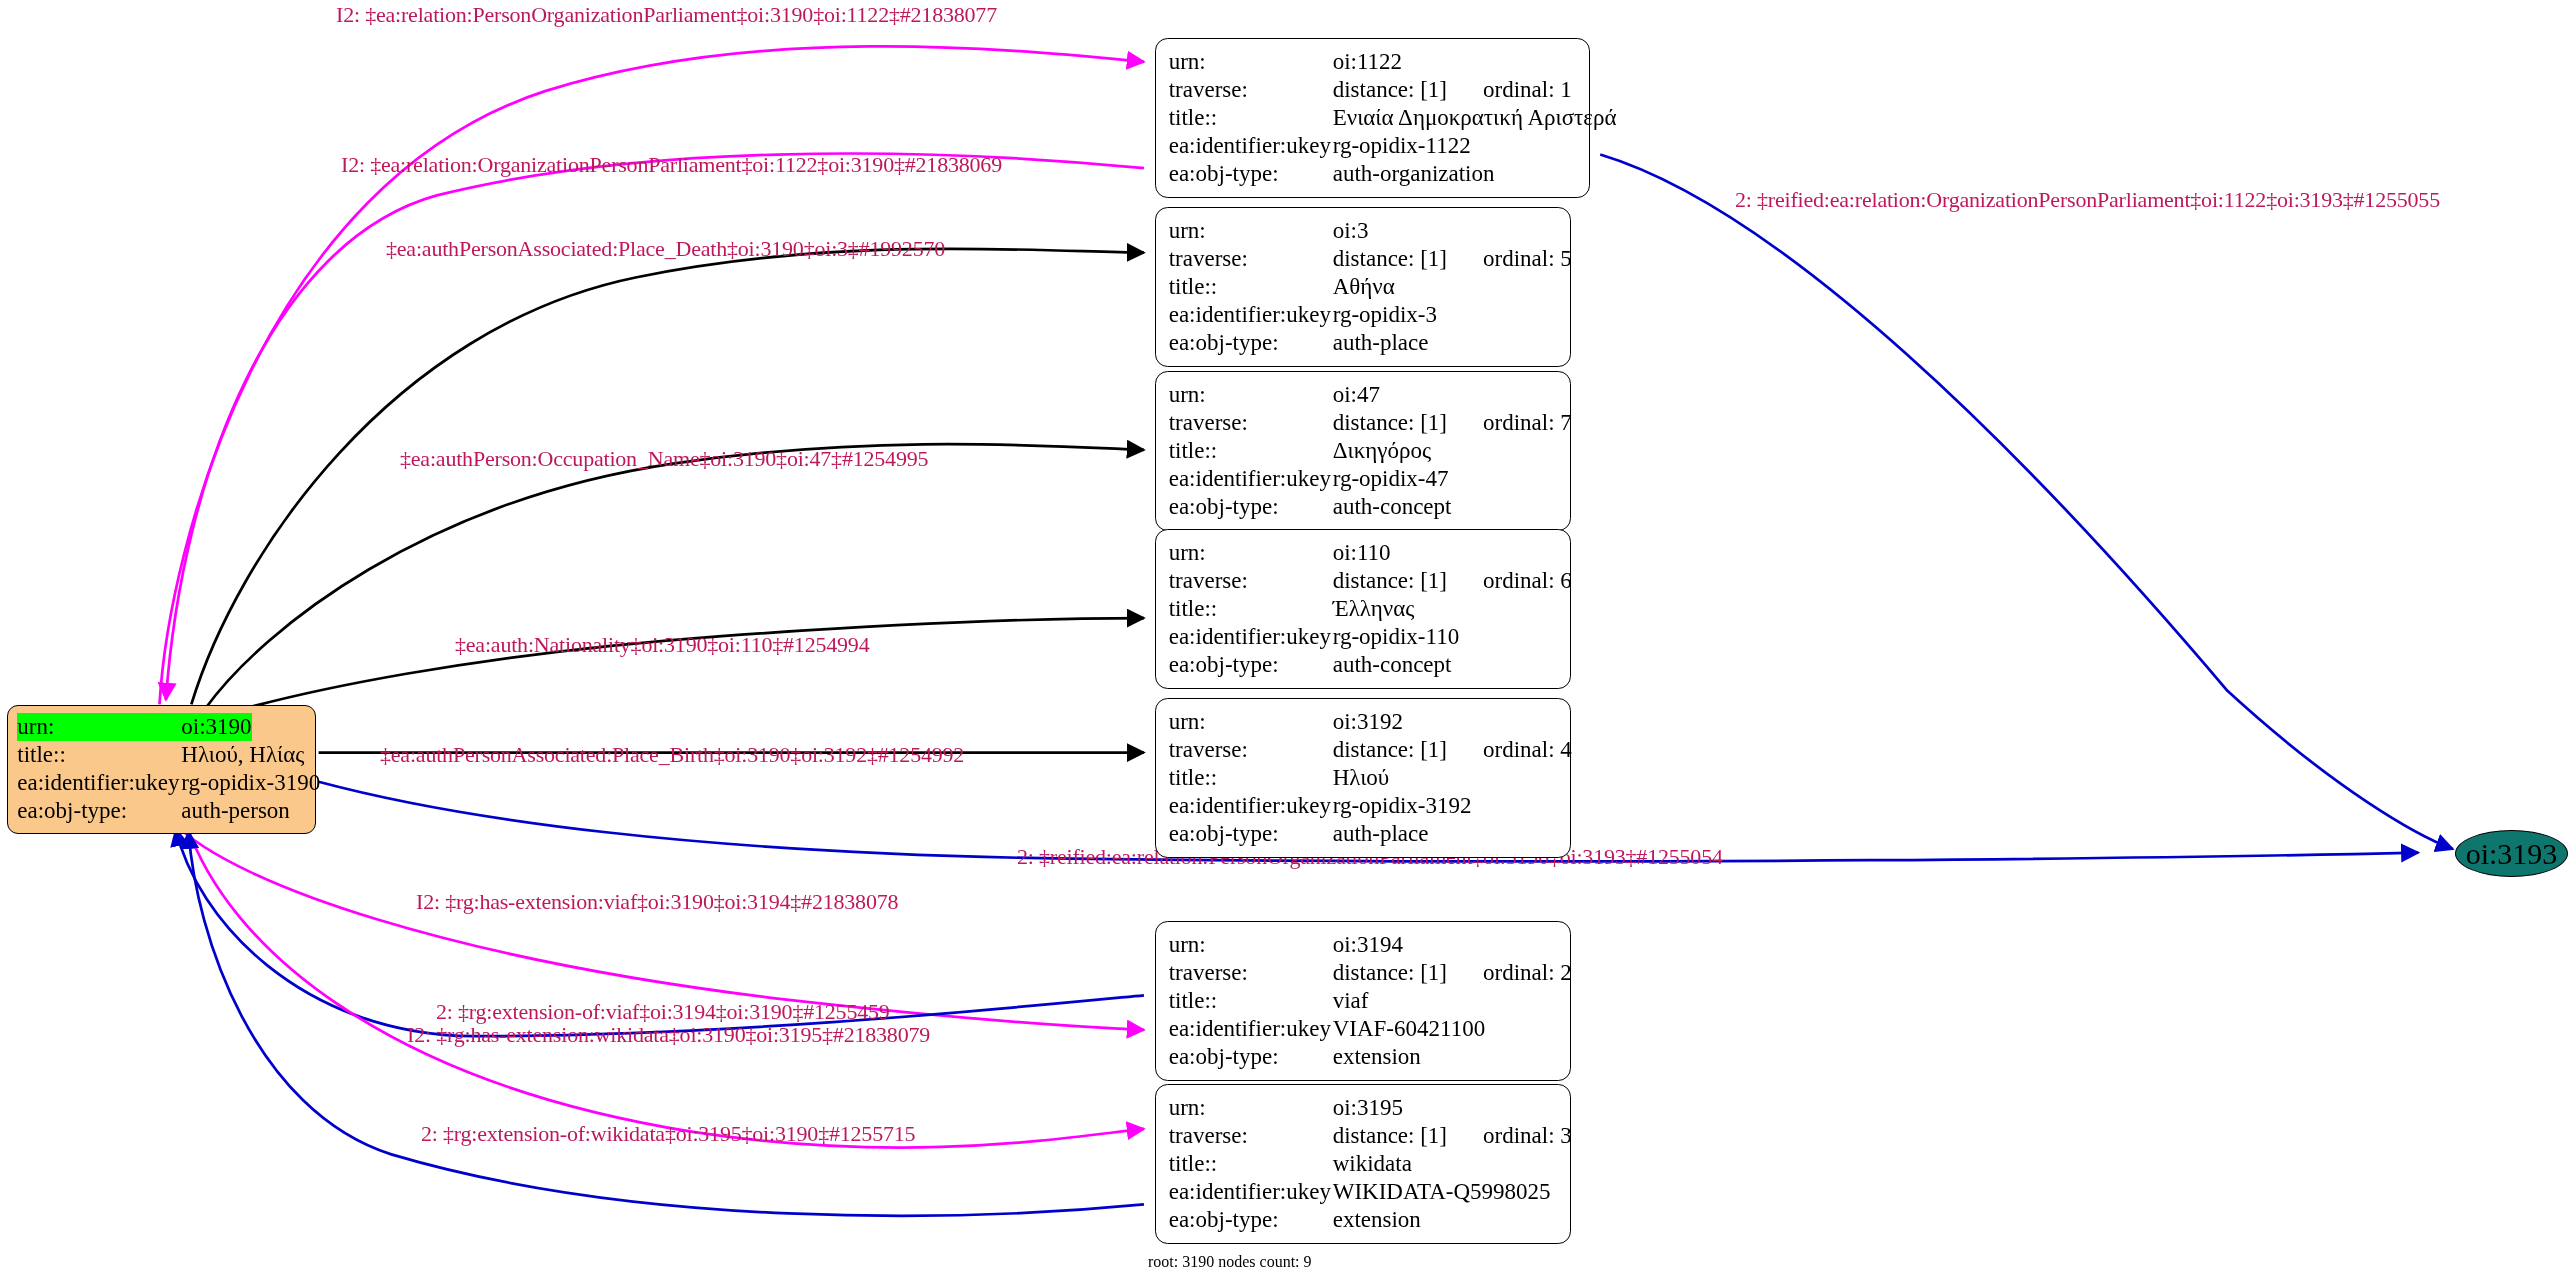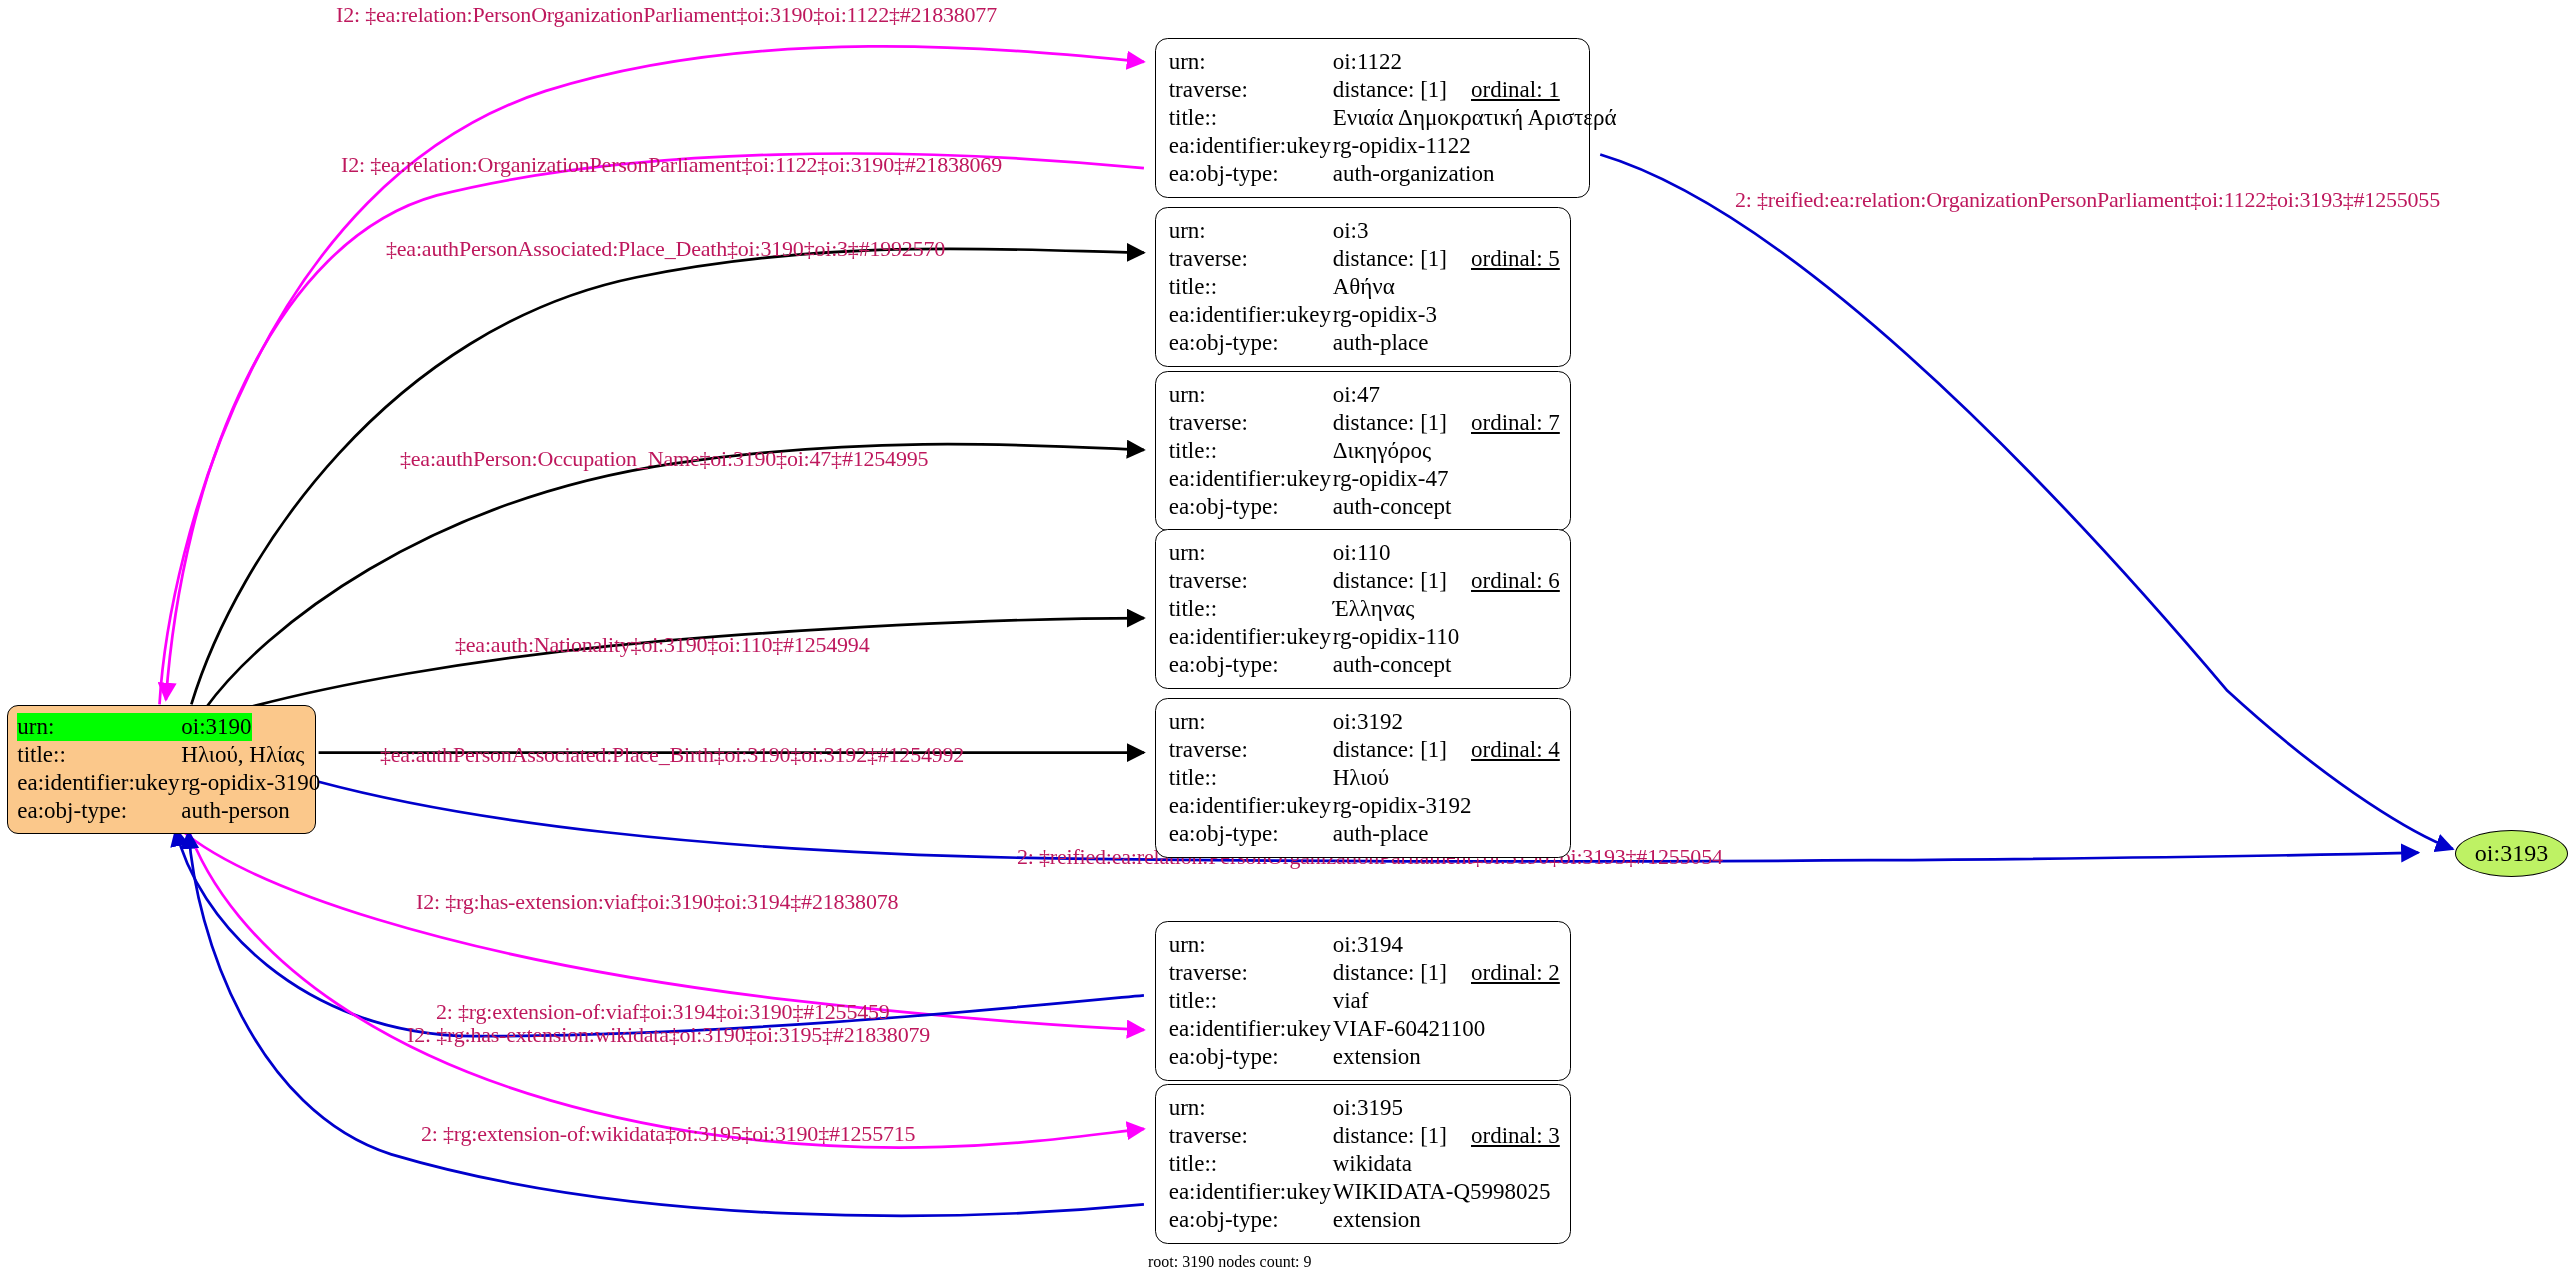--- a/index.html
+++ b/index.html
@@ -46,36 +46,36 @@
   .rec-row {
     display: flex;
     white-space: nowrap;
   }
   .rec-key {
     width: 164px;
     flex: 0 0 164px;
   }
   .root .rec-key { width: 164px; flex: 0 0 164px; }
   .rec-val { white-space: nowrap; }
-  .rec-val .ordinal { display: inline-block; margin-left: 24px; text-decoration: underline; }
+  .rec-val .ordinal { display: inline-block; margin-left: 36px; }
   .rec-row.highlight .rec-key,
   .rec-row.highlight .rec-val {
     background: #00ff00;
   }
   .rec-row.highlight .rec-key { padding-right: 3.6px; }
   
   .ellipse-node {
     position: absolute;
     border: 1.8px solid #000000;
     border-radius: 50%;
-    background: #bef264;
+    background: #0f766e;
     display: flex;
     align-items: center;
     justify-content: center;
-    font-size: 24px;
+    font-size: 30px;
     text-align: center;
   }
   
   .edge-label {
     position: absolute;
     font-size: 22px;
     white-space: nowrap;
     color: #be185d;
     letter-spacing: -0.2px;
   }

